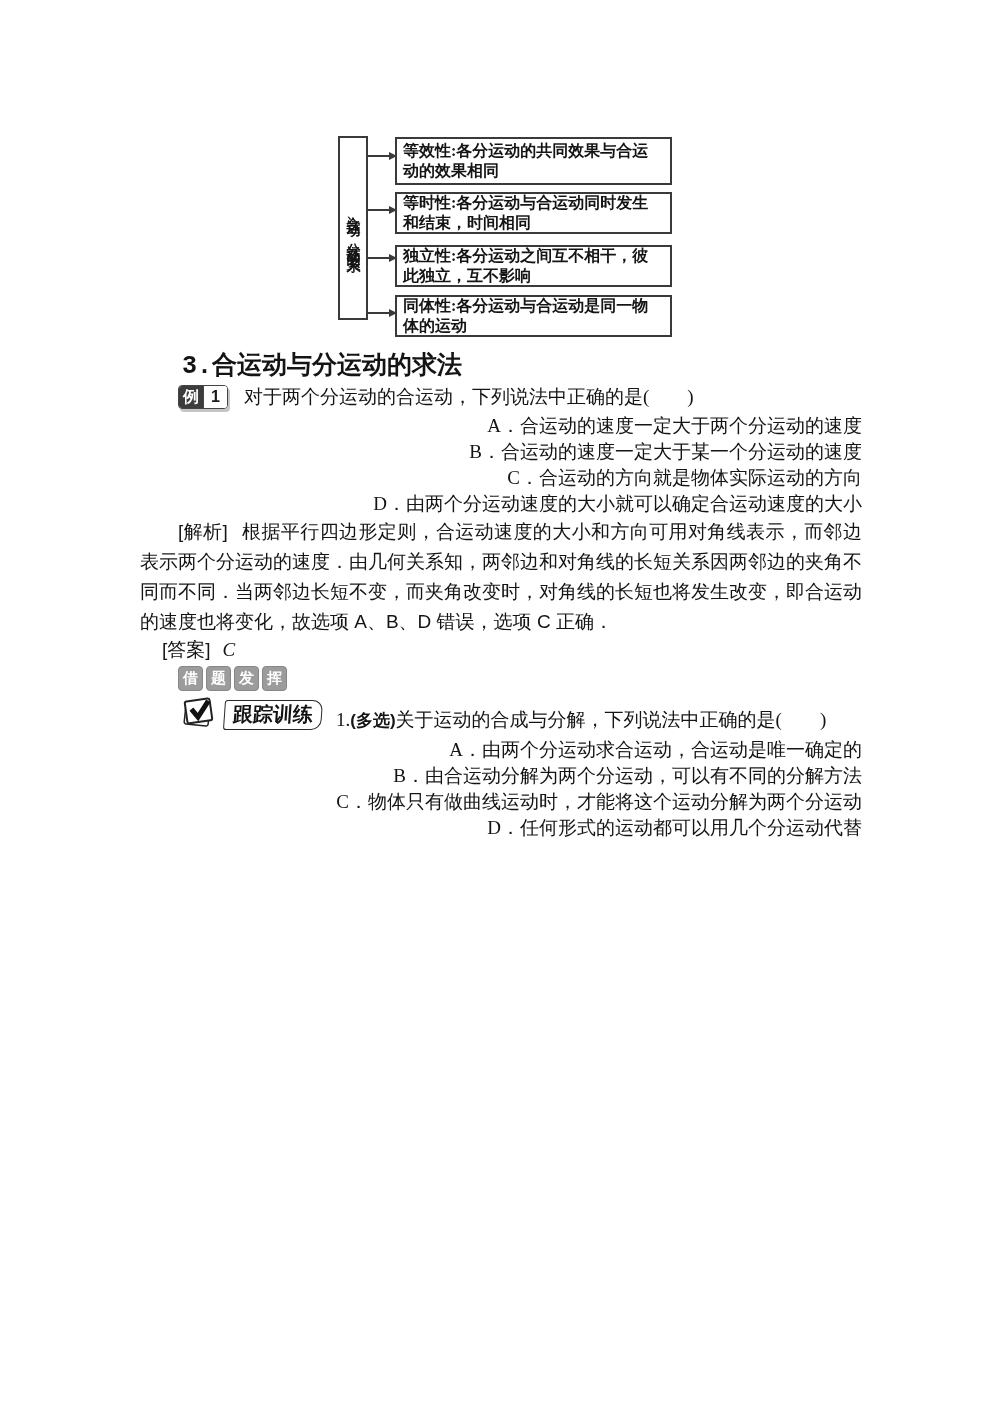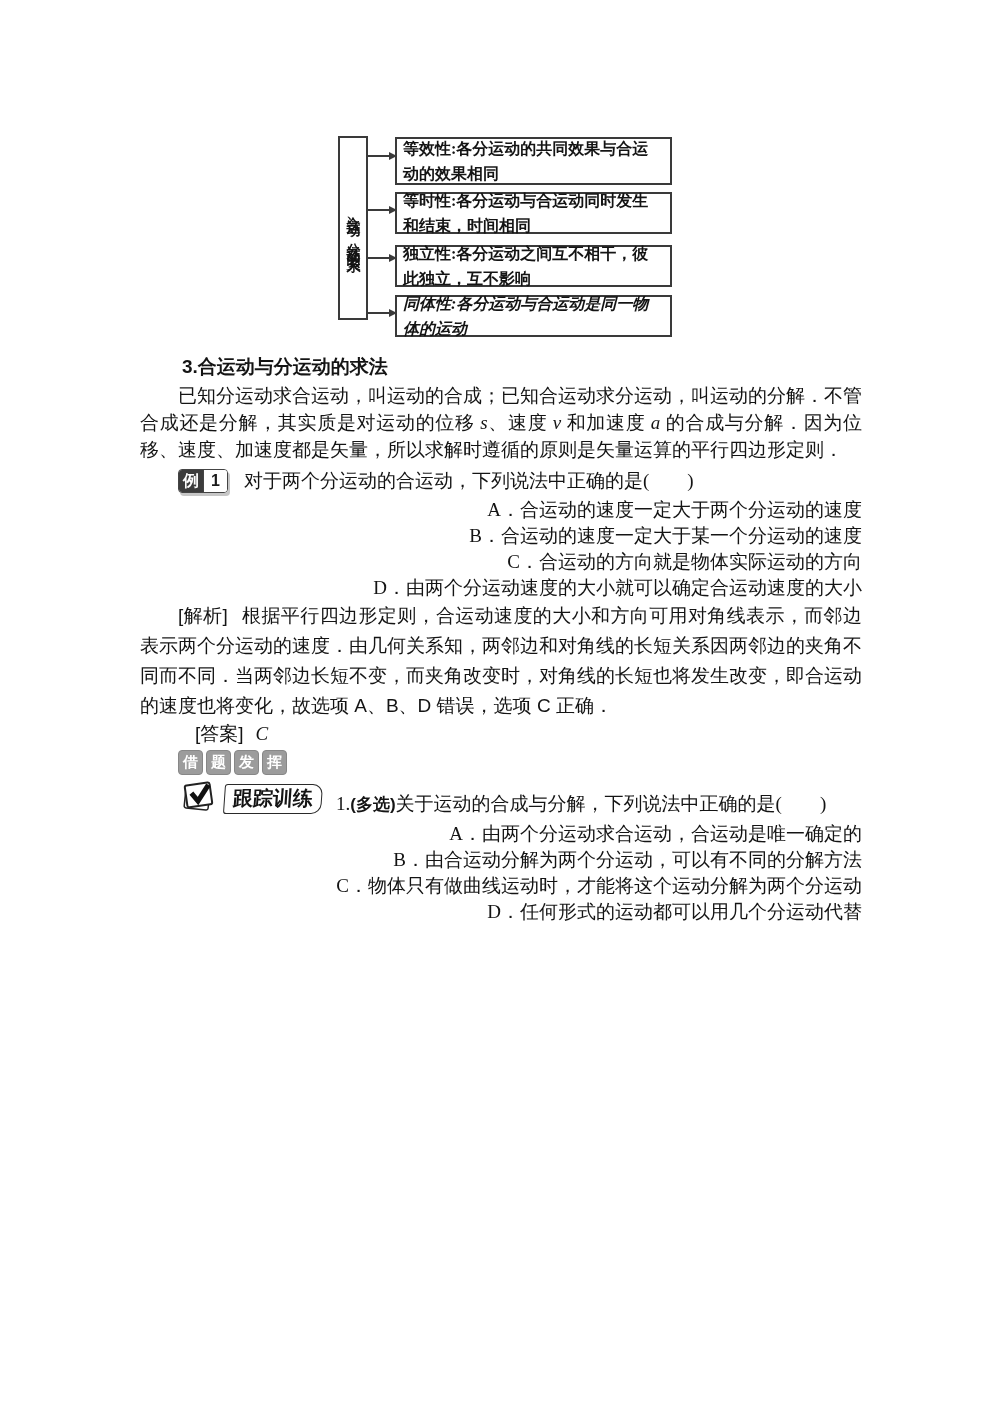--- a/index.html
+++ b/index.html
@@ -17,60 +17,60 @@
     display:flex; align-items:center; justify-content:center;
   }
   .dg-root span {
     writing-mode:vertical-rl; text-orientation:upright;
     font-weight:bold; font-size:14px; line-height:1; letter-spacing:3px;
     font-family:"Liberation Serif", serif;
   }
   .dg-box {
     position:absolute; left:57px; width:277px; box-sizing:border-box;
     border:2px solid #3a3a3a; background:#fff;
-    font-weight:bold; font-size:16px; line-height:25px;
+    font-weight:bold; font-size:16px; line-height:20px;
     padding:19px 6px; display:flex; align-items:center; text-align:left;
   }
   .dg-b1 { top:1px;   height:48px; }
   .dg-b2 { top:56px;  height:36px; }
   .dg-b3 { top:109px; height:36px; }
-  .dg-b4 { top:159px; height:42px;font-style:italic; }
+  .dg-b4 { top:159px; height:42px; }
   .dg-arrow { position:absolute; left:30px; width:22px; height:0; border-top:2px solid #3a3a3a; }
   .dg-arrow::after {
     content:""; position:absolute; right:-7px; top:-5px; width:0; height:0;
     border-left:8px solid #3a3a3a; border-top:4px solid transparent; border-bottom:4px solid transparent;
   }
   .dg-a1 { top:19px; } .dg-a2 { top:73px; } .dg-a3 { top:121px; } .dg-a4 { top:176px; }
 
   
   .content { position:absolute; left:140px; top:355px; width:722px; }
   .sans { font-family:"Liberation Sans", sans-serif; }
   .var  { font-family:"Liberation Serif", serif; font-style:italic; }
 
-  .heading { font-family:Liberation Sans, sans-serif; font-size:19px; font-weight:bold;
+  .heading { font-family:Liberation Mono, monospace; font-size:25px; font-weight:bold;
              line-height:24px; margin:0 0 3px 42px; }
 
   .para  { font-size:19px; line-height:27px; text-align:justify; text-indent:38px; margin:0; }
   .loose { font-size:19px; line-height:30px; text-align:justify; text-indent:38px; margin:0;
            font-family:"Liberation Sans", sans-serif; }
   .label-gap { margin-right:14px; }
 
   .example-line { display:flex; align-items:center; margin:5px 0 3px 38px; height:26px; }
   .ex-badge { display:inline-flex; border:1px solid #444; border-radius:4px;
               box-shadow:2px 3px 0 #c6c6c6; overflow:hidden; flex:0 0 auto;
               font-family:"Liberation Sans", sans-serif; font-weight:bold; }
   .ex-badge .ch { background:#3c3c3c; color:#fff; font-size:16px; line-height:22px; padding:0 4px; }
   .ex-badge .nm { background:#fff; color:#1a1a1a; font-size:16px; line-height:22px; padding:0 7px;
                   border-left:1px solid #444; }
   .ex-q { font-size:19px; margin-left:16px; white-space:nowrap;text-align:right; }
 
   .options { margin:0 0 0 18px; font-size:19px; }
   .options .opt { line-height:26px; white-space:nowrap;text-align:right; }
 
-  .answer-line { margin:0 0 0 55px; font-size:19px; line-height:26px; }
+  .answer-line { margin:0 0 0 22px; font-size:19px; line-height:26px; }
   .answer-line .ans { font-size:19px; margin-left:12px; }
 
   .tip-badges { display:flex; gap:3px; margin:3px 0 0 38px; }
   .tip-chip { width:23px; height:23px; background:#9c9c9c; color:#fff; border:1px solid #878787;
               border-radius:4px; font-size:15px; font-weight:bold; display:flex; align-items:center;
               justify-content:center; font-family:"Liberation Sans", sans-serif; }
 
   .tip-para { margin-top:4px; }
 
   .training-row { display:flex; align-items:center; margin:6px 0 4px 40px; height:36px; }
@@ -107,21 +107,20 @@
     </div>
     <div class="dg-box dg-b4">
       <span>同体性:各分运动与合运动是同一物体的运动</span>
     </div>
   </div>
 
   <div class="content">
 
     <div class="heading">3.合运动与分运动的求法</div>
 
-    <p class="para"><span>已知分运动求合运动，叫运动的合成；已知合运动求分运动，叫运动的分解．不管合成还是分解，其实质是对运动的位移 </span><span class="var">s</span><span>、速度 </span><span class="var">v</span><span> 和加速度 </span><span class="var">a</span><span> 的合成与分解．因为位移、速度、加速度都是矢量，所以求解时遵循的原则是矢量运算的平行四边形定则．</span></p>
 
     <div class="example-line">
       <span class="ex-badge">
         <span class="ch">例</span>
         <span class="nm">1</span>
       </span>
       <span class="ex-q">对于两个分运动的合运动，下列说法中正确的是(　　)</span>
     </div>
 
     <div class="options">

